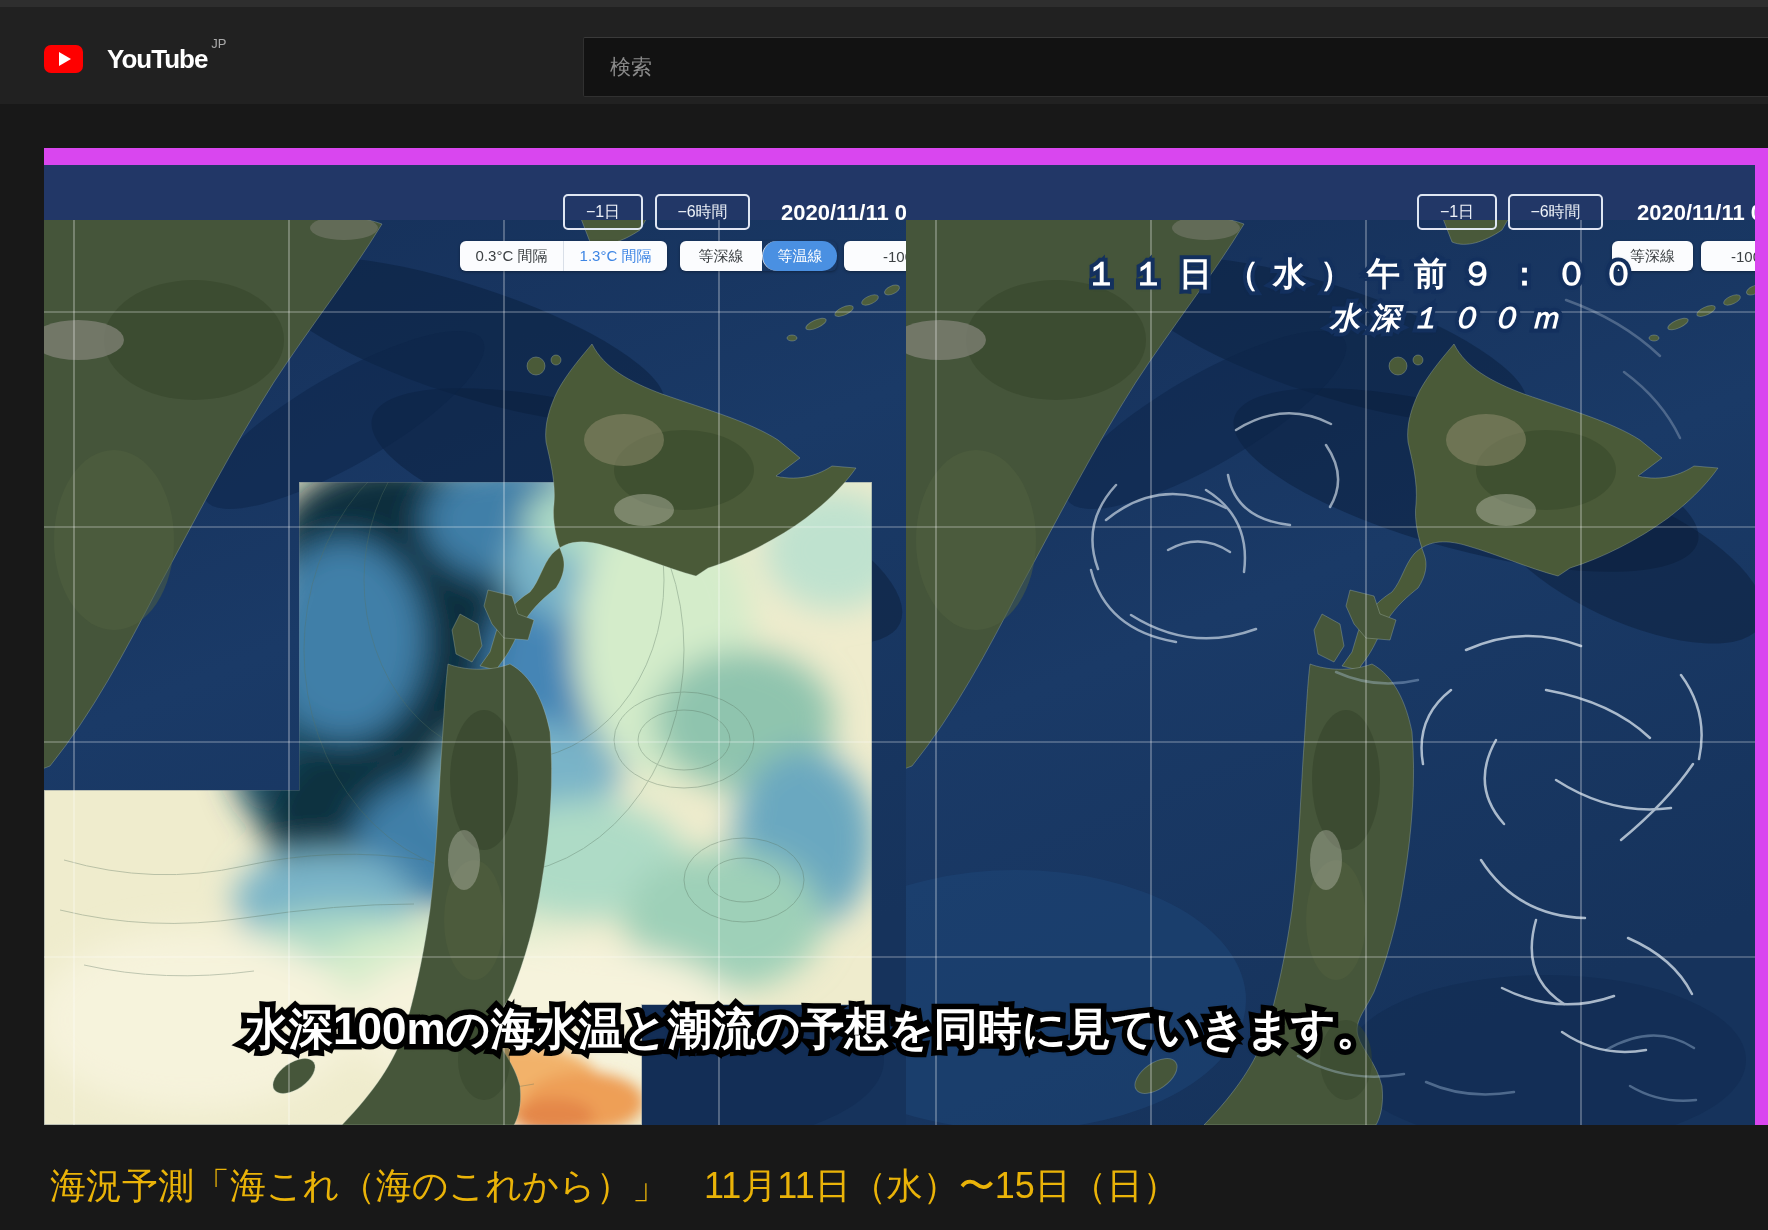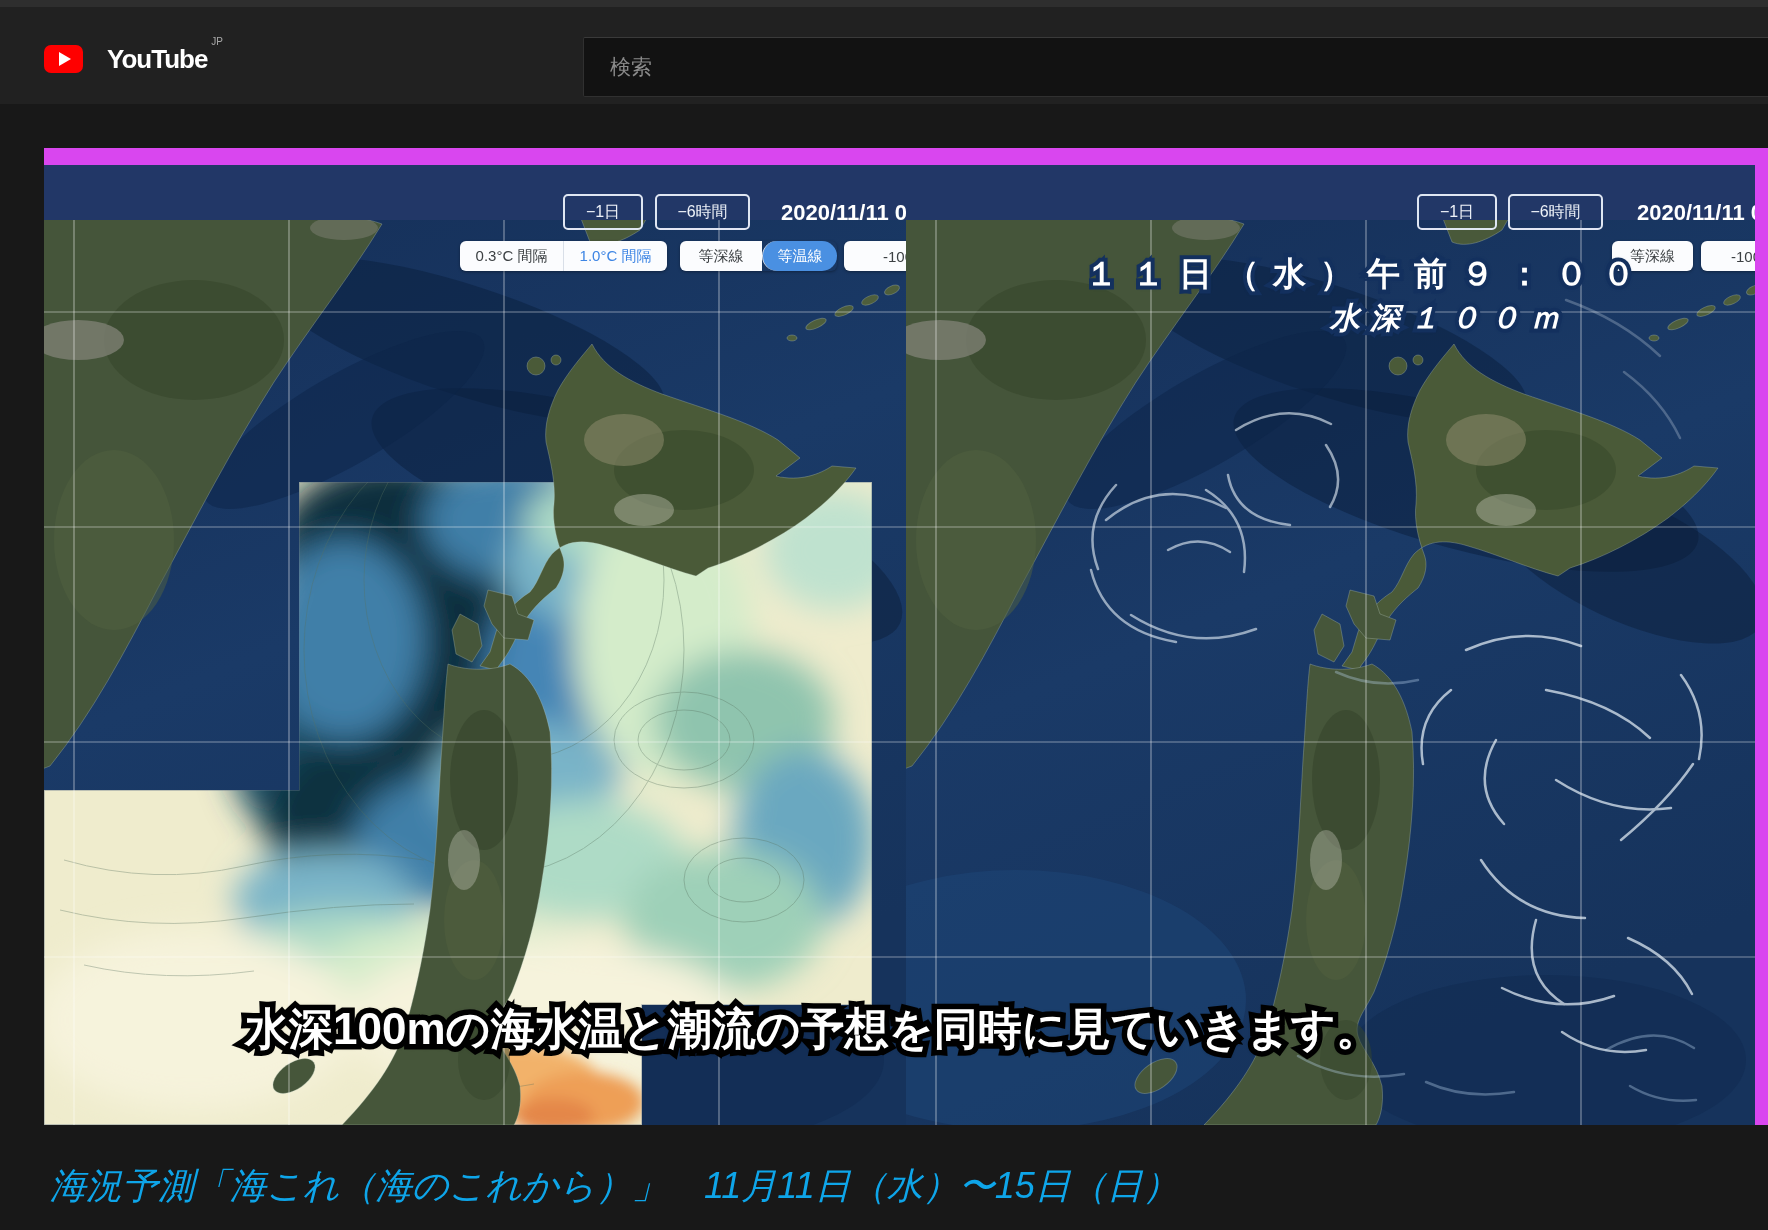--- a/index.html
+++ b/index.html
@@ -7,21 +7,21 @@
               font-family:"Liberation Sans", sans-serif; }
 
   
   #top-strip { position:absolute; top:0; left:0; width:1768px; height:7px; background:#2e2e2e; }
   #header { position:absolute; top:7px; left:0; width:1768px; height:97px; background:#212121; }
   #logo { position:absolute; left:44px; top:31px; width:190px; height:42px; display:flex; align-items:center; cursor:pointer; }
   #play-badge { width:39px; height:28px; background:#ff0000; border-radius:7px; position:relative; }
   #play-badge::after { content:""; position:absolute; left:15px; top:7px;
       border-left:12px solid #ffffff; border-top:7px solid transparent; border-bottom:7px solid transparent; }
   #brand { color:#ffffff; font-size:26px; font-weight:bold; letter-spacing:-1px; margin-left:24px; }
-  #country { color:#aaaaaa; font-size:10px; margin-left:4px; align-self:flex-start; margin-top:-2px; }
+  #country { color:#aaaaaa; font-size:13px; margin-left:4px; align-self:flex-start; margin-top:-2px; }
   #search-input { position:absolute; left:583px; top:30px; width:1200px; height:60px;
       background:#121212; border:1px solid #303030; border-top-color:#3a3a3a; border-radius:2px 0 0 2px;
       color:#ddd; font-size:21px; padding-left:26px; outline:none; font-family:"Liberation Sans",sans-serif; }
   #search-input::placeholder { color:#8a8a8a; }
 
   
   #video { position:absolute; left:44px; top:148px; width:1764px; height:977px; background:#d946ef; cursor:pointer; }
   .panel { position:absolute; top:0; height:977px; overflow:hidden; }
   #panel-left  { left:0;    width:862px; }
   #panel-right { left:862px; width:849px; }
@@ -50,21 +50,21 @@
   #stamp-line1 { left:179px; top:104px; font-size:33px; letter-spacing:14px; }
   #stamp-line2 { left:424px; top:150px; font-size:30px; letter-spacing:10px;font-style:italic; }
 
   #subtitle { position:absolute; left:0; top:852px; width:1711px; text-align:center;
       font-size:44px; font-weight:bold; transform:translateX(-87px); white-space:nowrap; }
   #subtitle .stroke { position:absolute; left:0; top:0; width:100%; color:#000;
       -webkit-text-stroke:11px #000; text-shadow:0 0 6px #000,3px 3px 2px #000,-3px 3px 2px #000,3px -3px 2px #000,-3px -3px 2px #000; }
   #subtitle .fill { position:relative; color:#ffffff; }
 
   #video-title { position:absolute; left:50px; top:1162px; width:1700px;
-      color:#0ea5e9; font-size:36px; font-weight:400; white-space:nowrap;font-style:italic; }
+      color:#eab308; font-size:36px; font-weight:400; white-space:nowrap; }
 </style>
 </head>
 <body>
 
 <svg style="position:absolute;width:0;height:0" aria-hidden="true">
   <defs>
     <linearGradient id="oceanG" x1="0" y1="0" x2="0.4" y2="1">
       <stop offset="0" stop-color="#152f58"></stop>
       <stop offset="0.5" stop-color="#1a3a67"></stop>
       <stop offset="1" stop-color="#16335c"></stop>
@@ -216,21 +216,21 @@
     </svg>
 
     <div class="navybar">
       <div class="tbtn" style="left:519px;width:80px">−1日</div>
       <div class="tbtn" style="left:611px;width:95px">−6時間</div>
       <div class="tdate" style="left:737px">2020/11/11 0</div>
     </div>
 
     <div class="pill-group" style="left:416px">
       <div class="seg" style="width:103px">0.3°C 間隔</div>
-      <div class="seg blue-text" style="width:104px">1.0°C 間隔</div>
+      <div class="seg blue-text" style="width:104px">1.3°C 間隔</div>
     </div>
     <div class="pill-group" style="left:636px">
       <div class="seg" style="width:82px">等深線</div>
       <div class="seg active" style="width:75px">等温線</div>
     </div>
     <div class="pill" style="left:800px;width:108px">-100</div>
   </div>
 
   <div class="panel" id="panel-right">
     <svg class="map" width="849" height="905" viewBox="0 0 849 905">

